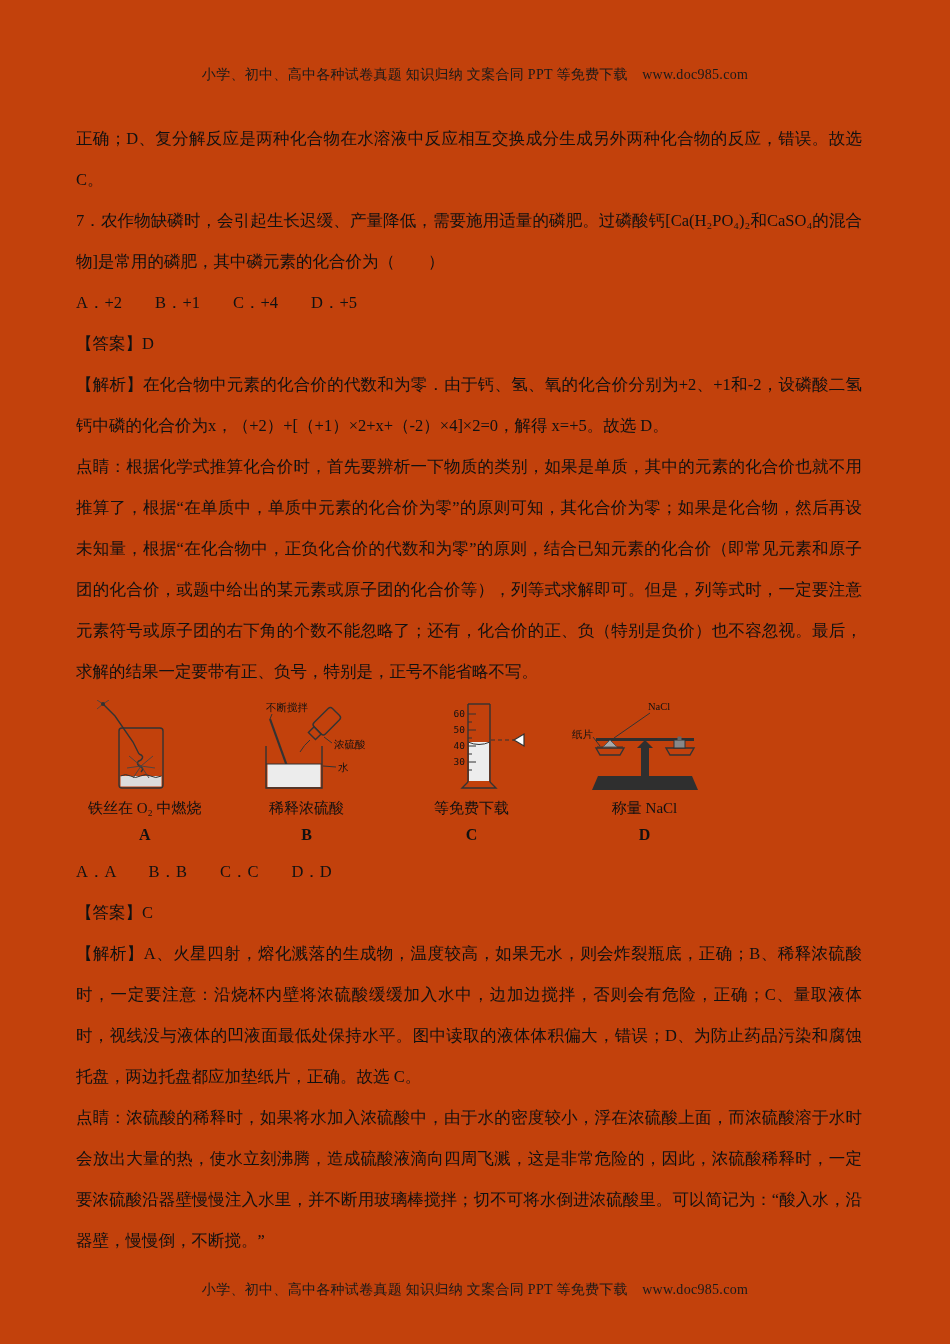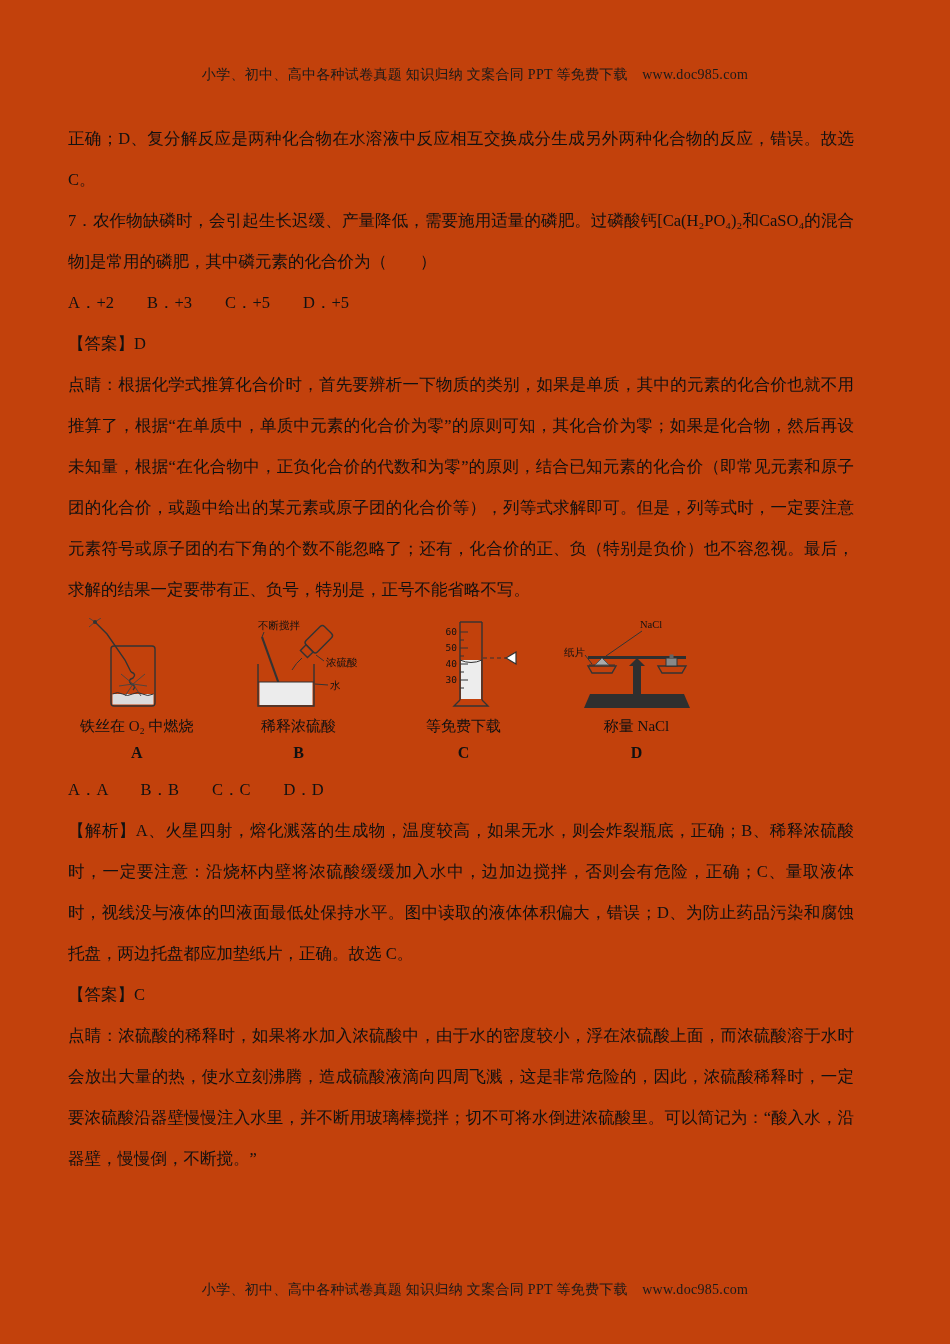--- a/index.html
+++ b/index.html
@@ -14,21 +14,21 @@
 
   .page-header, .page-footer {
     position: absolute; left: 0; width: 100%;
     text-align: center; font-size: 14px; letter-spacing: .3px; color: #1a1a1a;
     white-space: nowrap;
   }
   .page-header { top: 66px; }
   .page-footer { top: 1281px; }
 
   .content {
-    position: absolute; top: 118px; left: 68px; width: 786px;
+    position: absolute; top: 118px; left: 76px; width: 786px;
     font-size: 16.5px;
   }
   .para {
     margin: 0;
     line-height: 41px;
     text-align: justify;
     word-break: break-all;
   }
 
   .figure-row {
@@ -54,22 +54,23 @@
 
 <div class="page">
 
   <div class="page-header">小学、初中、高中各种试卷真题 知识归纳 文案合同 PPT 等免费下载　www.doc985.com</div>
 
   <div class="content">
 
     <p class="para">正确；D、复分解反应是两种化合物在水溶液中反应相互交换成分生成另外两种化合物的反应，错误。故选 C。</p>
 
     <p class="para">7．农作物缺磷时，会引起生长迟缓、产量降低，需要施用适量的磷肥。过磷酸钙[Ca(H₂PO₄)₂和CaSO₄的混合物]是常用的磷肥，其中磷元素的化合价为（　　）</p>
-    <p class="para">A．+2　　B．+3　　C．+5　　D．+5</p>
+    <p class="para">A．+2　　B．+1　　C．+4　　D．+5</p>
     <p class="para">【答案】D</p>
+    <p class="para">【解析】在化合物中元素的化合价的代数和为零．由于钙、氢、氧的化合价分别为+2、+1和-2，设磷酸二氢钙中磷的化合价为x，（+2）+[（+1）×2+x+（-2）×4]×2=0，解得 x=+5。故选 D。</p>
     <p class="para">点睛：根据化学式推算化合价时，首先要辨析一下物质的类别，如果是单质，其中的元素的化合价也就不用推算了，根据“在单质中，单质中元素的化合价为零”的原则可知，其化合价为零；如果是化合物，然后再设未知量，根据“在化合物中，正负化合价的代数和为零”的原则，结合已知元素的化合价（即常见元素和原子团的化合价，或题中给出的某元素或原子团的化合价等），列等式求解即可。但是，列等式时，一定要注意元素符号或原子团的右下角的个数不能忽略了；还有，化合价的正、负（特别是负价）也不容忽视。最后，求解的结果一定要带有正、负号，特别是，正号不能省略不写。</p>
 
 
     <div class="figure-row">
 
       <div class="figure">
         <svg class="fig-svg" width="112" height="96" viewBox="0 0 112 96">
           <g class="spark">
             <line x1="14" y1="4" x2="8" y2="0"></line>
             <line x1="14" y1="4" x2="20" y2="0"></line>
@@ -164,21 +165,21 @@
           <text x="2" y="38" class="svg-label">纸片</text>
           <line class="thin" x1="23" y1="37" x2="30" y2="46"></line>
         </svg>
         <div class="fig-caption">称量 NaCl</div>
         <div class="fig-letter">D</div>
       </div>
 
     </div>
 
     <p class="para">A．A　　B．B　　C．C　　D．D</p>
+    <p class="para">【答案】C</p>
     <p class="para">【解析】A、火星四射，熔化溅落的生成物，温度较高，如果无水，则会炸裂瓶底，正确；B、稀释浓硫酸时，一定要注意：沿烧杯内壁将浓硫酸缓缓加入水中，边加边搅拌，否则会有危险，正确；C、量取液体时，视线没与液体的凹液面最低处保持水平。图中读取的液体体积偏大，错误；D、为防止药品污染和腐蚀托盘，两边托盘都应加垫纸片，正确。故选 C。</p>
-    <p class="para">【答案】C</p>
     <p class="para">点睛：浓硫酸的稀释时，如果将水加入浓硫酸中，由于水的密度较小，浮在浓硫酸上面，而浓硫酸溶于水时会放出大量的热，使水立刻沸腾，造成硫酸液滴向四周飞溅，这是非常危险的，因此，浓硫酸稀释时，一定要浓硫酸沿器壁慢慢注入水里，并不断用玻璃棒搅拌；切不可将水倒进浓硫酸里。可以简记为：“酸入水，沿器壁，慢慢倒，不断搅。”</p>
 
   </div>
 
   <div class="page-footer">小学、初中、高中各种试卷真题 知识归纳 文案合同 PPT 等免费下载　www.doc985.com</div>
 
 </div>
 
 </body></html>

